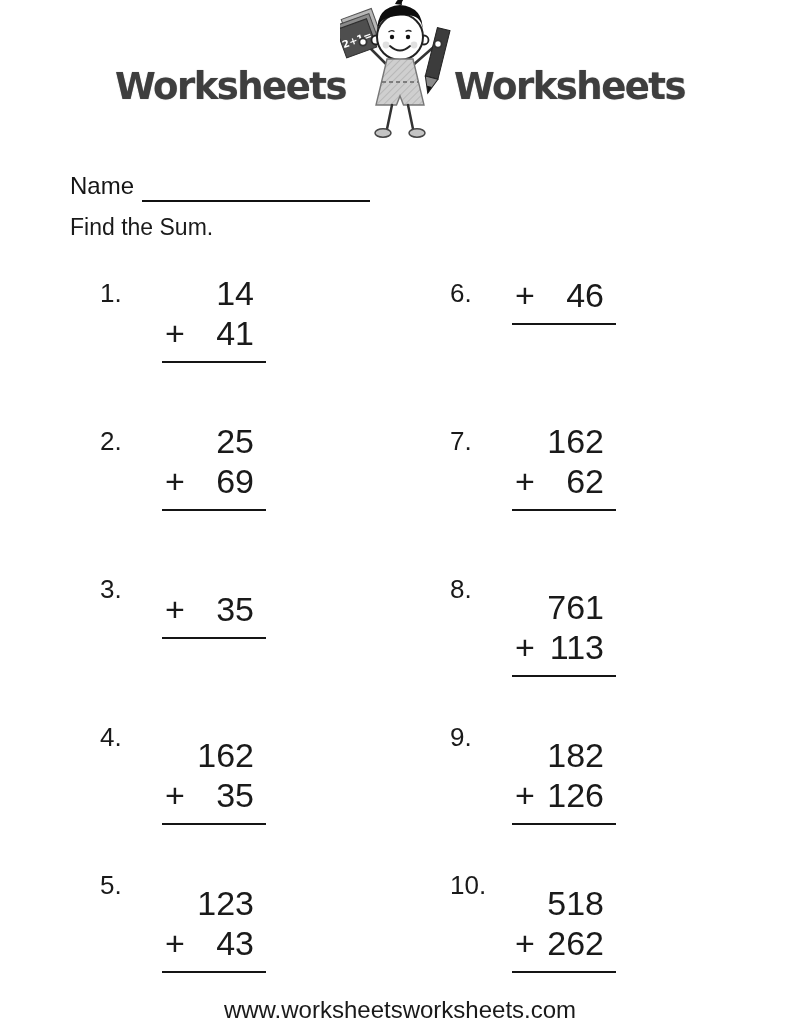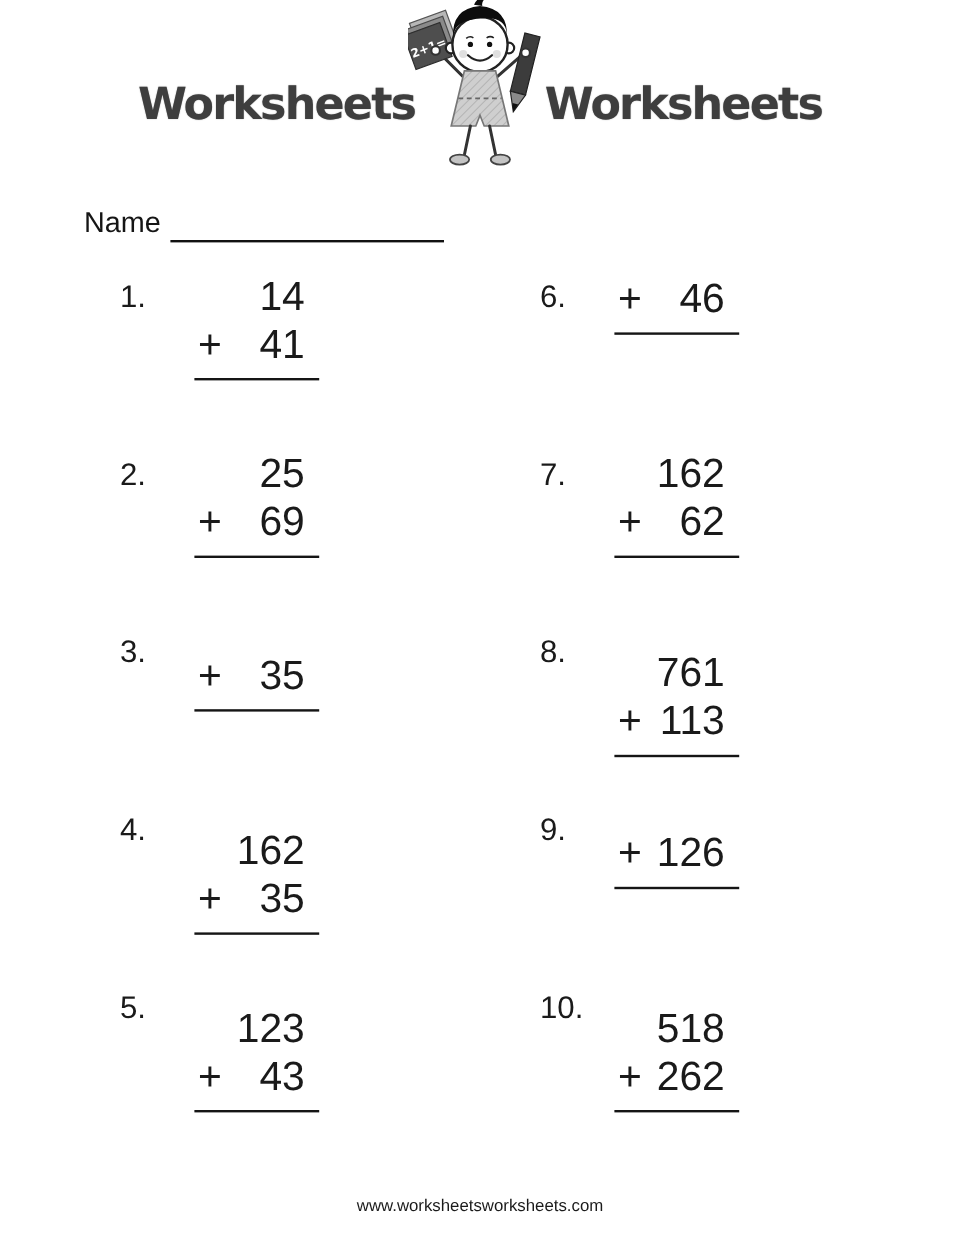--- a/index.html
+++ b/index.html
@@ -59,21 +59,21 @@
     font-size:34px; line-height:1.12;
     padding:2px 12px 0 3px;
   }
   .answer-line {
     border-top:2.5px solid #151515; margin-top:9px; width:100%;
   }
 
   
   .footer {
     position:absolute; left:0; right:0; top:996px;
-    text-align:center; font-size:14px; color:#1a1a1a;
+    text-align:center; font-size:24px; color:#1a1a1a;
   }
 </style>
 </head>
 <body>
 
 <div class="page">
 
   <div class="logo">
     <span class="logo-word left">Worksheets</span>
 
@@ -133,20 +133,21 @@
     <span class="logo-word right">Worksheets</span>
   </div>
 
   <div class="title-row">
     <div class="name-block">
       <span class="name-label">Name</span>
       <span class="name-line"></span>
     </div>
   </div>
 
+  <div class="instruction">Find the Sum.</div>
 
   <div class="problems">
 
     <div class="pcol">
       <div class="problem">
         <span class="pnum">1.</span>
         <div class="pbody">
           <div class="operand-top">14</div>
           <div class="operand-bottom-row">
             <span>+</span>
@@ -236,20 +237,21 @@
             <span>+</span>
             <span>113</span>
           </div>
           <div class="answer-line"></div>
         </div>
       </div>
 
       <div class="problem raised">
         <span class="pnum">9.</span>
         <div class="pbody">
+          <div class="operand-top">182</div>
           <div class="operand-bottom-row">
             <span>+</span>
             <span>126</span>
           </div>
           <div class="answer-line"></div>
         </div>
       </div>
 
       <div class="problem raised">
         <span class="pnum">10.</span>

